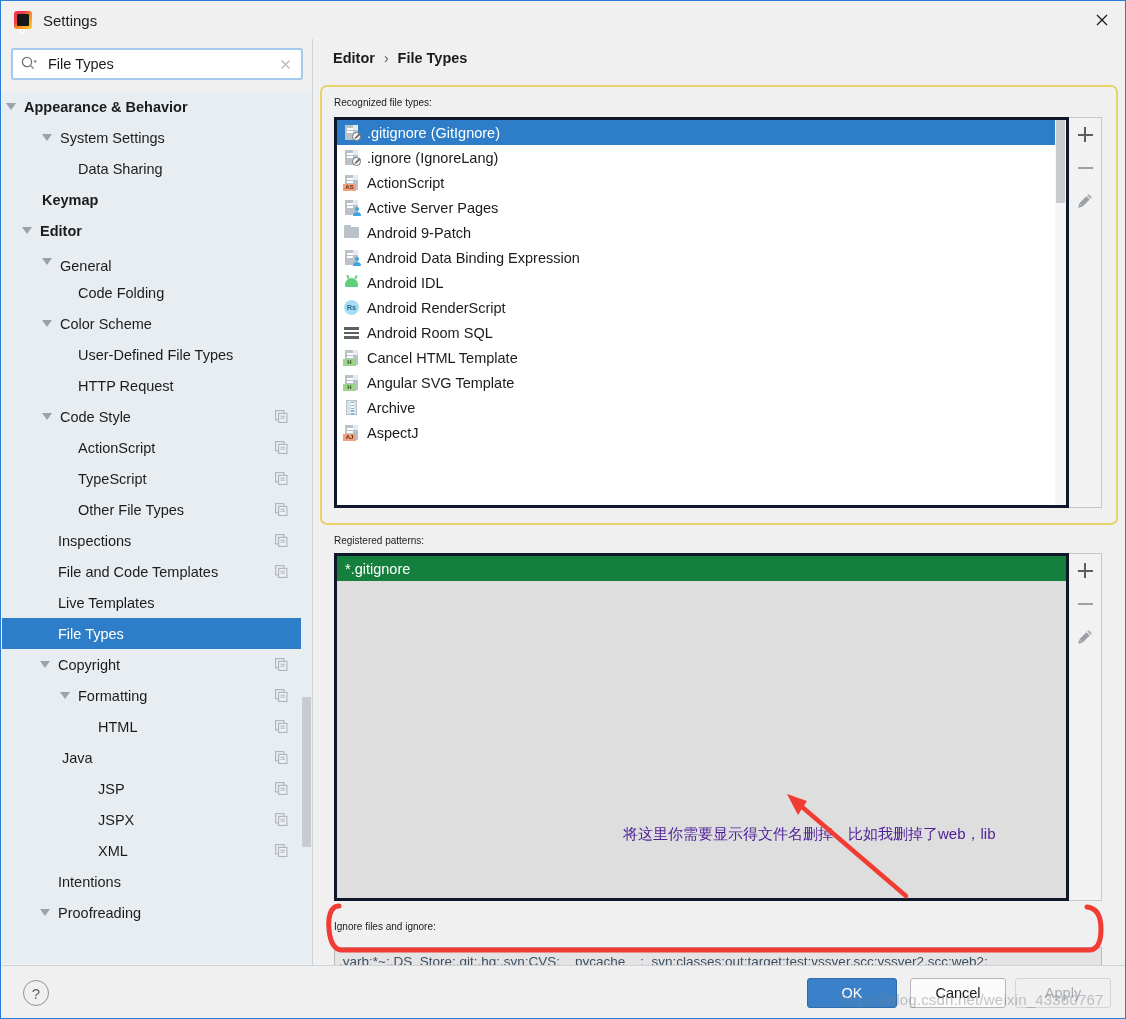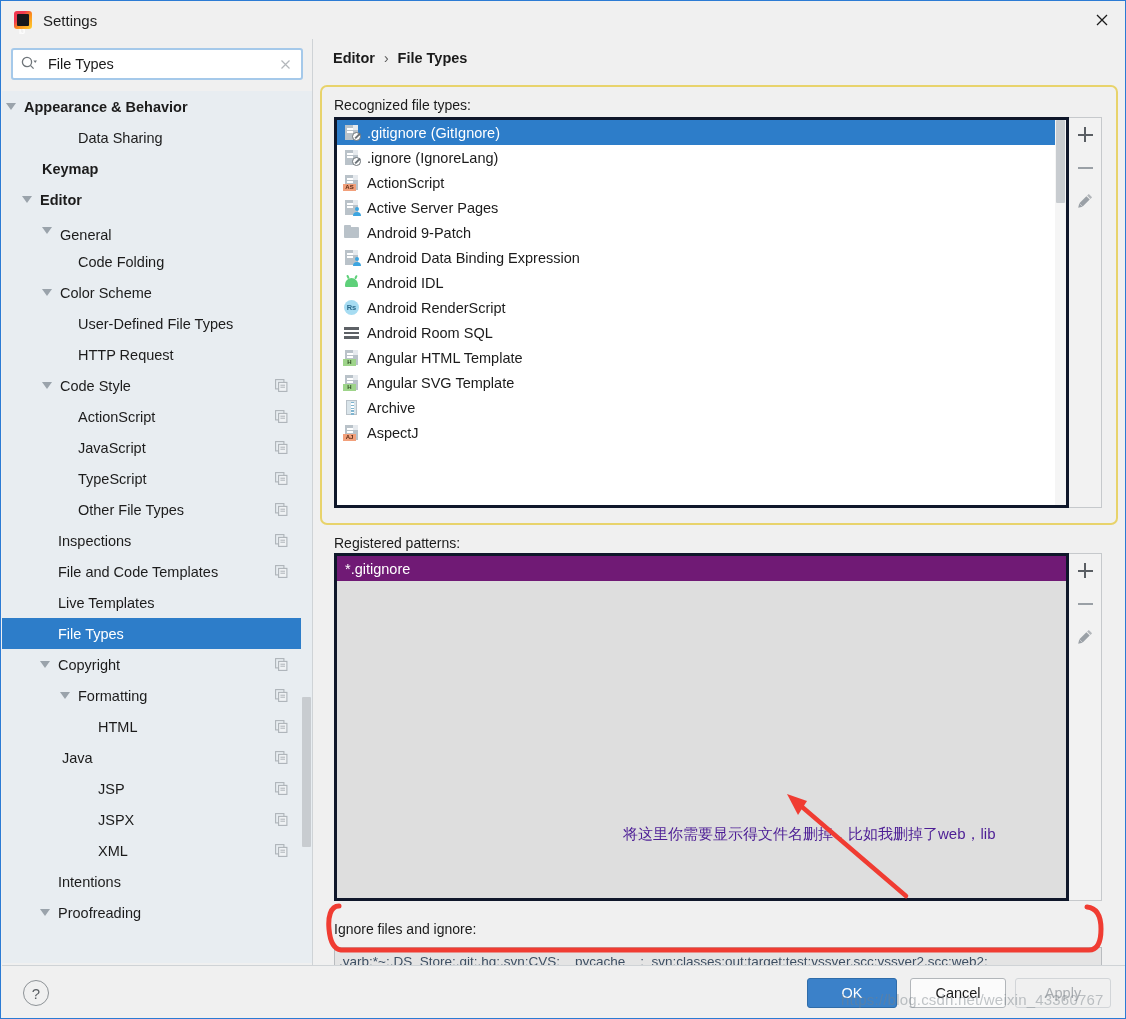--- a/index.html
+++ b/index.html
@@ -134,21 +134,21 @@
   
   #highlight-panel {
     position: absolute; left: 7px; top: 46px;
     width: 798px; height: 440px;
     border: 2px solid #e8d36b;
     border-radius: 7px;
     background: #f0f0f0;
   }
   .section-label {
     position: absolute;
-    font-size: 14px; color: #1b1b1b;
+    font-size: 10px; color: #1b1b1b;
   }
 
   .list-box {
     position: absolute;
     background: #ffffff;
     border: 3px solid #0f172a;
     overflow: hidden;
   }
   .list-row {
     height: 25px;
@@ -257,21 +257,21 @@
     background: #f5f5f5;
   }
   .scroll-v-thumb {
     position: absolute; right: 1px; width: 9px; background: #c8ccd0; border-radius: 1px;
   }
 
   
   #patterns-box {
     background: #dedede;
   }
-  #patterns-box .list-row.sel { background: #701a75; color: #ffffff; }
+  #patterns-box .list-row.sel { background: #15803d; color: #ffffff; }
 
   #ignore-input {
     position: absolute;
     background: #e4e4e4;
     border: 1px solid #b9bcbf;
     font-family: "Liberation Sans", sans-serif;
     font-size: 13.5px;
     color: #3d4f63;
     padding: 0 4px;
     outline: none;
@@ -363,20 +363,24 @@
     </div>
   </div>
 
   <div id="sidebar">
     <div id="tree-rows">
         <div class="tree-row">
           <span class="twist" style="left: 4px;"></span>
           <span class="tlabel b" style="margin-left: 22px;">Appearance &amp; Behavior</span>
         </div>
         <div class="tree-row">
+          <span class="twist" style="left: 40px;"></span>
+          <span class="tlabel" style="margin-left: 58px;">System Settings</span>
+        </div>
+        <div class="tree-row">
           <span class="tlabel" style="margin-left: 76px;">Data Sharing</span>
         </div>
         <div class="tree-row">
           <span class="tlabel b" style="margin-left: 40px;">Keymap</span>
         </div>
         <div class="tree-row">
           <span class="twist" style="left: 20px;"></span>
           <span class="tlabel b" style="margin-left: 38px;">Editor</span>
         </div>
         <div class="tree-row">
@@ -400,28 +404,20 @@
           <span class="twist" style="left: 40px;"></span>
           <span class="tlabel" style="margin-left: 58px;">Code Style</span>
           <span class="copy-icon"><svg width="13" height="13" viewBox="0 0 13 13">
               <rect x="0.6" y="0.6" width="8.3" height="9.3" fill="none" stroke="#9aa0a6" stroke-width="1.1"></rect>
               <rect x="3.6" y="3.4" width="8.3" height="9" fill="#f2f4f6" stroke="#9aa0a6" stroke-width="1.1"></rect>
               <path d="M5.4 6.2 h4.6 M5.4 8.2 h4.6" stroke="#9aa0a6" stroke-width="1"></path>
             </svg></span>
         </div>
         <div class="tree-row">
           <span class="tlabel" style="margin-left: 76px;">ActionScript</span>
-          <span class="copy-icon"><svg width="13" height="13" viewBox="0 0 13 13">
-              <rect x="0.6" y="0.6" width="8.3" height="9.3" fill="none" stroke="#9aa0a6" stroke-width="1.1"></rect>
-              <rect x="3.6" y="3.4" width="8.3" height="9" fill="#f2f4f6" stroke="#9aa0a6" stroke-width="1.1"></rect>
-              <path d="M5.4 6.2 h4.6 M5.4 8.2 h4.6" stroke="#9aa0a6" stroke-width="1"></path>
-            </svg></span>
-        </div>
-        <div class="tree-row">
-          <span class="tlabel" style="margin-left: 76px;">JavaScript</span>
           <span class="copy-icon"><svg width="13" height="13" viewBox="0 0 13 13">
               <rect x="0.6" y="0.6" width="8.3" height="9.3" fill="none" stroke="#9aa0a6" stroke-width="1.1"></rect>
               <rect x="3.6" y="3.4" width="8.3" height="9" fill="#f2f4f6" stroke="#9aa0a6" stroke-width="1.1"></rect>
               <path d="M5.4 6.2 h4.6 M5.4 8.2 h4.6" stroke="#9aa0a6" stroke-width="1"></path>
             </svg></span>
         </div>
         <div class="tree-row">
           <span class="tlabel" style="margin-left: 76px;">TypeScript</span>
           <span class="copy-icon"><svg width="13" height="13" viewBox="0 0 13 13">
               <rect x="0.6" y="0.6" width="8.3" height="9.3" fill="none" stroke="#9aa0a6" stroke-width="1.1"></rect>
@@ -636,21 +632,21 @@
           </div>
           <div class="list-row">
             <span class="ftico">
               <span class="doc">
                 <span class="body"></span>
                 <span class="fold"></span>
                 <span class="lines"></span>
               </span>
               <span class="badge" style="background:#9ed48a;color:#2c4a22;">H</span>
             </span>
-            <span>Angular HTML Template</span>
+            <span>Cancel HTML Template</span>
           </div>
           <div class="list-row">
             <span class="ftico">
               <span class="doc">
                 <span class="body"></span>
                 <span class="fold"></span>
                 <span class="lines"></span>
               </span>
               <span class="badge" style="background:#9ed48a;color:#2c4a22;">H</span>
             </span>

